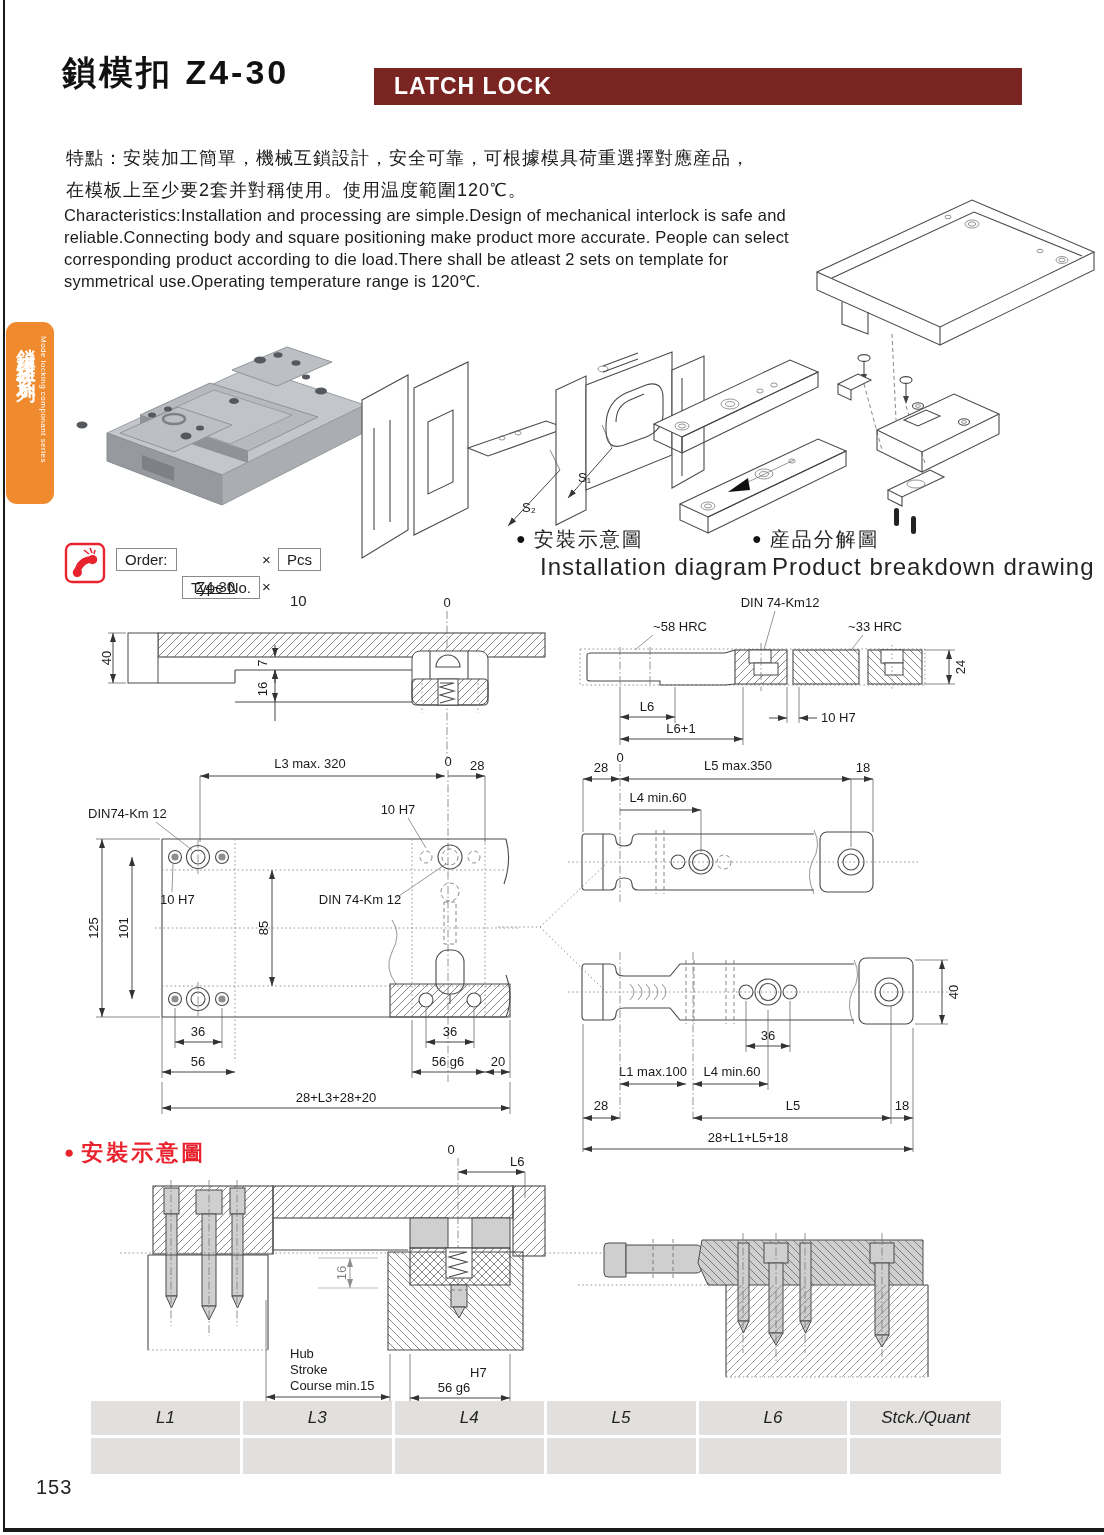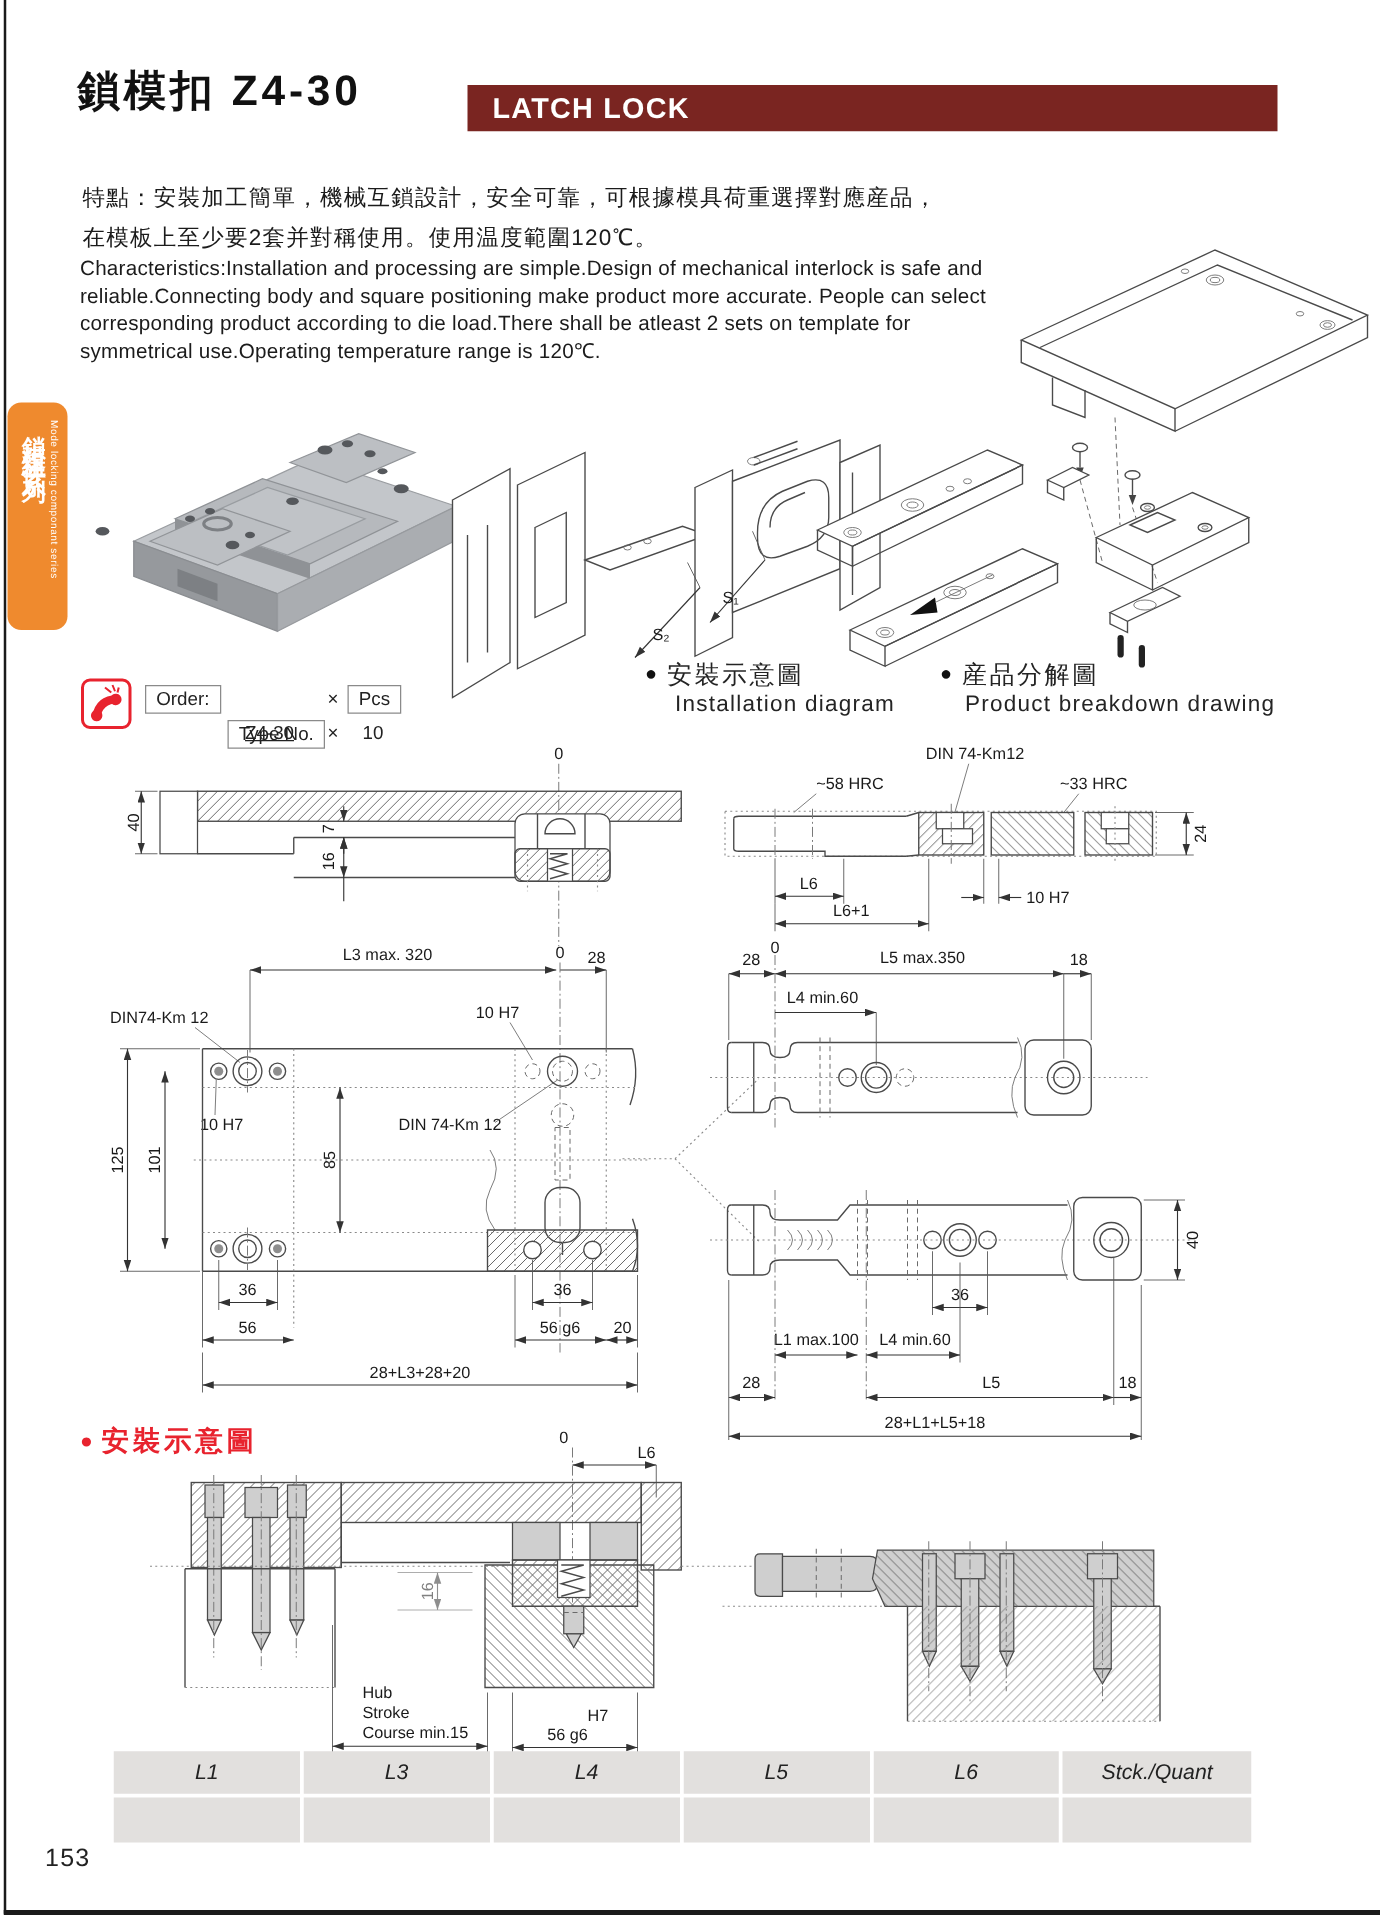--- a/index.html
+++ b/index.html
@@ -20,21 +20,21 @@
   .side-tab{left:6px;top:322px;width:48px;height:182px;background:#ef8a2e;border-radius:11px;}
   .side-cn{position:absolute;left:7px;top:12px;writing-mode:vertical-rl;color:#fff;font-size:19px;
            font-weight:bold;letter-spacing:7px;}
   .side-en{position:absolute;left:33px;top:14px;writing-mode:vertical-rl;color:#fff;font-size:8px;letter-spacing:0.5px;}
   
   .obox{border:1px solid #8a8a8a;font-size:15px;color:#222;padding:2px 8px;background:#fff;text-align:right;}
   .oval{font-size:15px;color:#222;}
   
   .cap-cn{font-size:20px;color:#242424;letter-spacing:2px;}
   .cap-cn .blt{color:#111;font-size:16px;margin-right:6px;vertical-align:2px;}
-  .cap-en{font-size:18px;color:#242424;letter-spacing:1px;}
+  .cap-en{font-size:24px;color:#242424;letter-spacing:1px;}
   .sec-red{font-size:22px;color:#e8232e;font-weight:bold;letter-spacing:3px;}
   .sec-red .blt{font-size:17px;margin-right:4px;vertical-align:2px;}
   
   .ltable{left:88px;top:1398px;width:916px;border-collapse:separate;border-spacing:3px;font-style:italic;}
   .ltable td{background:#e2e0de;text-align:center;font-size:17px;color:#222;height:32px;width:150px;}
   .ltable tr.empty td{height:34px;}
   .pagenum{left:36px;top:1476px;font-size:20px;color:#222;letter-spacing:1px;}
   
   svg{position:absolute;overflow:visible;}
   svg text{font-family:"Liberation Sans",sans-serif;font-size:13px;fill:#1a1a1a;}
@@ -225,21 +225,21 @@
       <line x1="26" y1="6" x2="28" y2="11"></line>
       <line x1="31" y1="8" x2="30" y2="12"></line>
     </g>
   </svg>
   <span class="abs obox" style="left:116px;top:548px;">Order:</span>
   <span class="abs obox" style="left:182px;top:576px;">Type No.</span>
   <span class="abs oval" style="left:262px;top:551px;">×</span>
   <span class="abs obox" style="left:278px;top:548px;">Pcs</span>
   <span class="abs oval" style="left:196px;top:578px;text-decoration:underline;">Z4-30</span>
   <span class="abs oval" style="left:262px;top:578px;">×</span>
-  <span class="abs oval" style="left:290px;top:578px;">10</span>
+  <span class="abs oval" style="left:290px;top:592px;">10</span>
 
   <svg class="abs" style="left:100px;top:595px;" width="455" height="175" viewBox="0 0 455 175">
     <text x="347" y="12" text-anchor="middle">0</text>
     <line class="cl" x1="347" y1="16" x2="347" y2="162"></line>
     <rect class="hf" x="58" y="38" width="387" height="24"></rect>
     <rect class="wf" x="28" y="38" width="30" height="50"></rect>
     <line class="oln" x1="58" y1="88" x2="135" y2="88"></line>
     <line class="oln" x1="135" y1="75" x2="312" y2="75"></line>
     <line class="oln" x1="135" y1="75" x2="135" y2="88"></line>
     <line class="oln" x1="135" y1="107" x2="312" y2="107"></line>

